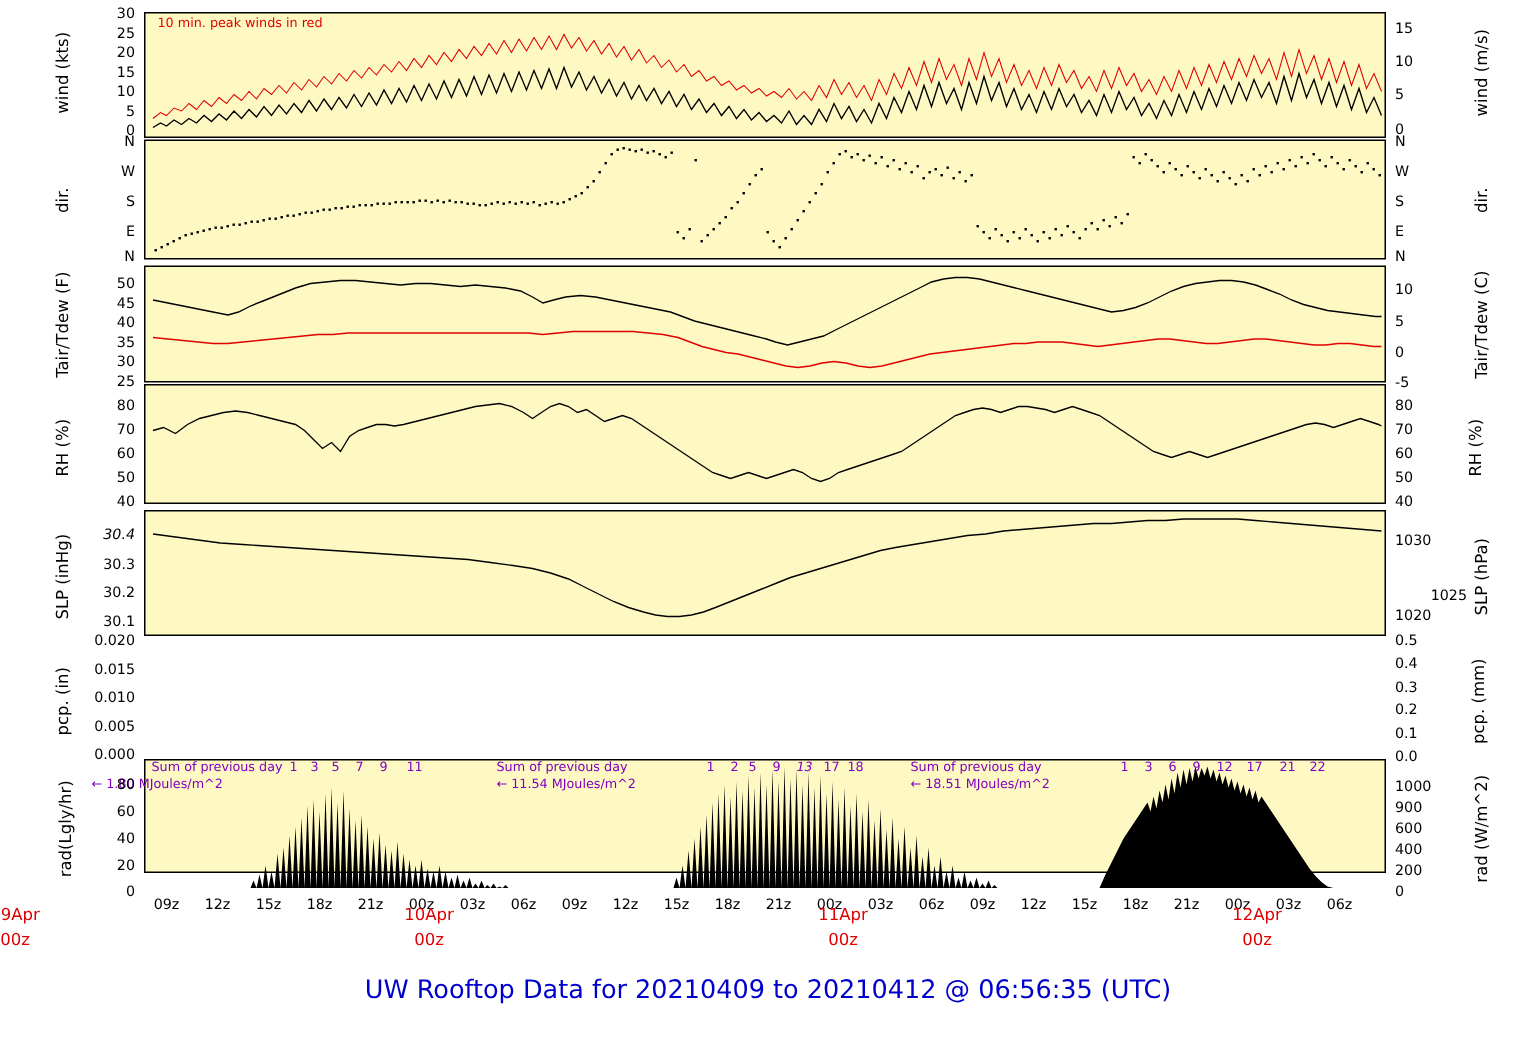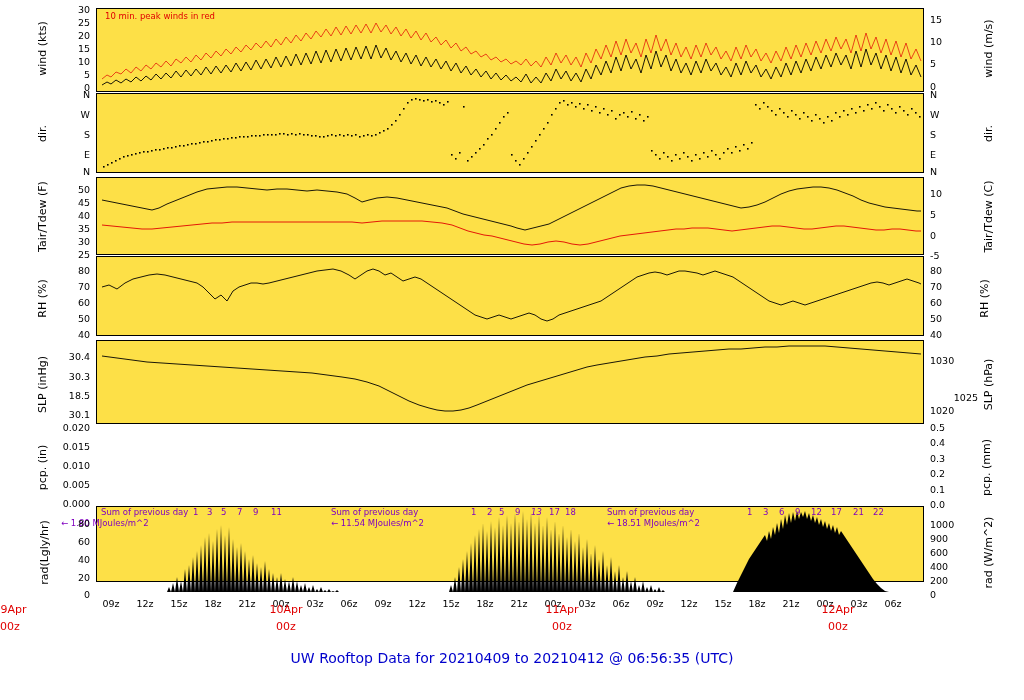--- a/index.html
+++ b/index.html
@@ -1,39 +1,39 @@
 <!DOCTYPE html>
 <html><head>
 <meta charset="utf-8">
 <style>
   html,body{margin:0;padding:0;background:#ffffff;}
   body{width:1024px;height:700px;font-family:"DejaVu Sans",sans-serif;overflow:hidden;}
   #root{position:relative;width:1024px;height:700px;}
 
-  .panel{position:absolute;border:1px solid #000;background:#fde047;box-sizing:border-box;}
+  .panel{position:absolute;border:1px solid #000;background:#fef9c3;box-sizing:border-box;}
   .panel svg{display:block;}
 
   .ylab{position:absolute;font-size:11px;color:#000;white-space:nowrap;
         transform-origin:center center;}
   .ylab.left{transform:rotate(-90deg);}
   .ylab.right{transform:rotate(-90deg);}
 
   .tick{position:absolute;font-size:9.5px;color:#000;white-space:nowrap;}
   .tickL{text-align:right;}
   .tickR{text-align:left;}
 
   .xtick{position:absolute;font-size:9.5px;color:#000;white-space:nowrap;text-align:center;}
   .daylab{position:absolute;font-size:11px;color:#e00000;white-space:pre;text-align:center;font-weight:normal;}
 
   .note{position:absolute;font-size:8.5px;white-space:nowrap;}
   .note.red{color:#e00000;}
   .note.blue{color:#0000dd;}
   .note.purple{color:#8000c0;}
 
-  .caption{position:absolute;width:100%;text-align:center;font-size:14px;color:#0000cc;}
+  .caption{position:absolute;width:100%;text-align:center;font-size:17px;color:#0000cc;}
 </style>
 </head>
 <body>
 
 <div id="root">
 
   <div class="panel" style="left:96px;top:8px;width:828px;height:84px;">
     <svg width="826" height="82" viewBox="0 0 826 82" preserveAspectRatio="none">
 
       <polyline fill="none" stroke="#e00000" stroke-width="0.7" points="
@@ -385,23 +385,23 @@
         185,30 200,31 215,32 230,34 245,36 258,38 270,41 282,45 292,50 302,55 312,60
         322,64 332,67 340,69 348,70 356,70 364,69 372,67 380,64 390,60 400,56 410,52
         420,48 430,44 440,41 450,38 460,35 470,32 480,29 490,26 500,24 512,22 524,20
         536,18 548,16 560,15 572,13 584,12 596,11 608,10 620,9 632,8 644,8 656,7 668,6
         680,6 692,5 704,5 716,5 728,5 740,6 752,7 764,8 776,9 788,10 800,11 812,12
         824,13"></polyline>
     </svg>
   </div>
   <div class="ylab left" style="left:-18px;top:378px;width:120px;text-align:center;">SLP (inHg)</div>
   <div class="ylab right" style="left:928px;top:378px;width:120px;text-align:center;">SLP (hPa)</div>
-  <div class="tick tickL" style="left:42px;top:351px;width:48px;">30.4</div>
+  <div class="tick tickL" style="left:42px;top:351px;width:48px;font-style:italic;">30.4</div>
   <div class="tick tickL" style="left:42px;top:371px;width:48px;">30.3</div>
-  <div class="tick tickL" style="left:42px;top:390px;width:48px;">18.5</div>
+  <div class="tick tickL" style="left:42px;top:390px;width:48px;">30.2</div>
   <div class="tick tickL" style="left:42px;top:409px;width:48px;">30.1</div>
   <div class="tick tickR" style="left:930px;top:355px;width:48px;">1030</div>
   <div class="tick tickR" style="left:930px;top:392px;width:48px;text-align:right;">1025</div>
   <div class="tick tickR" style="left:930px;top:405px;width:48px;">1020</div>
 
   <div class="ylab left" style="left:-14px;top:461px;width:112px;text-align:center;">pcp. (in)</div>
   <div class="ylab right" style="left:930px;top:461px;width:112px;text-align:center;">pcp. (mm)</div>
   <div class="tick tickL" style="left:38px;top:422px;width:52px;">0.020</div>
   <div class="tick tickL" style="left:38px;top:441px;width:52px;">0.015</div>
   <div class="tick tickL" style="left:38px;top:460px;width:52px;">0.010</div>

